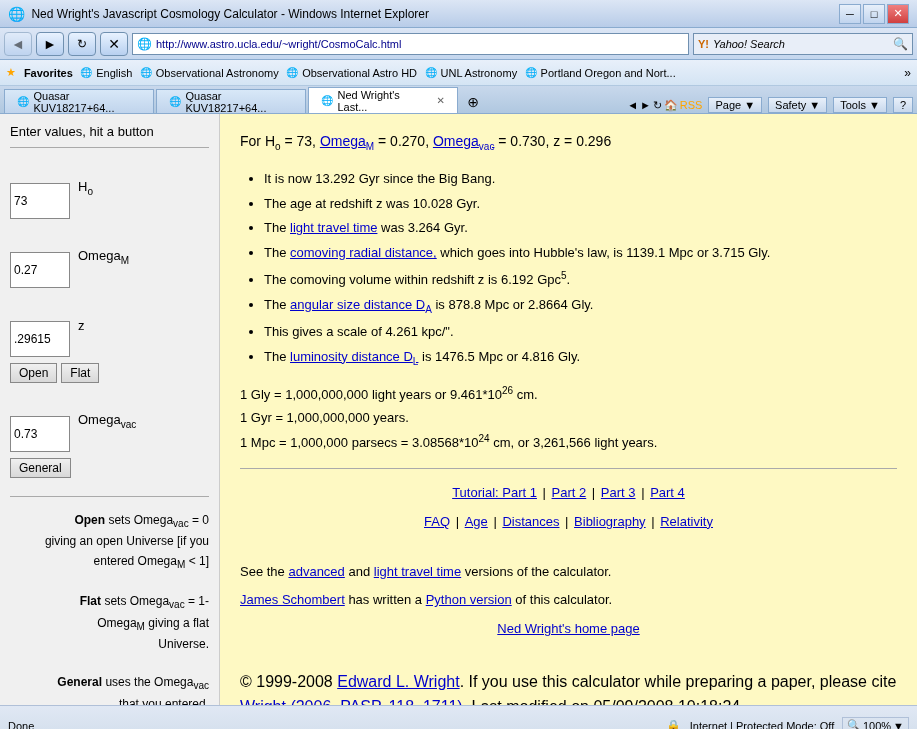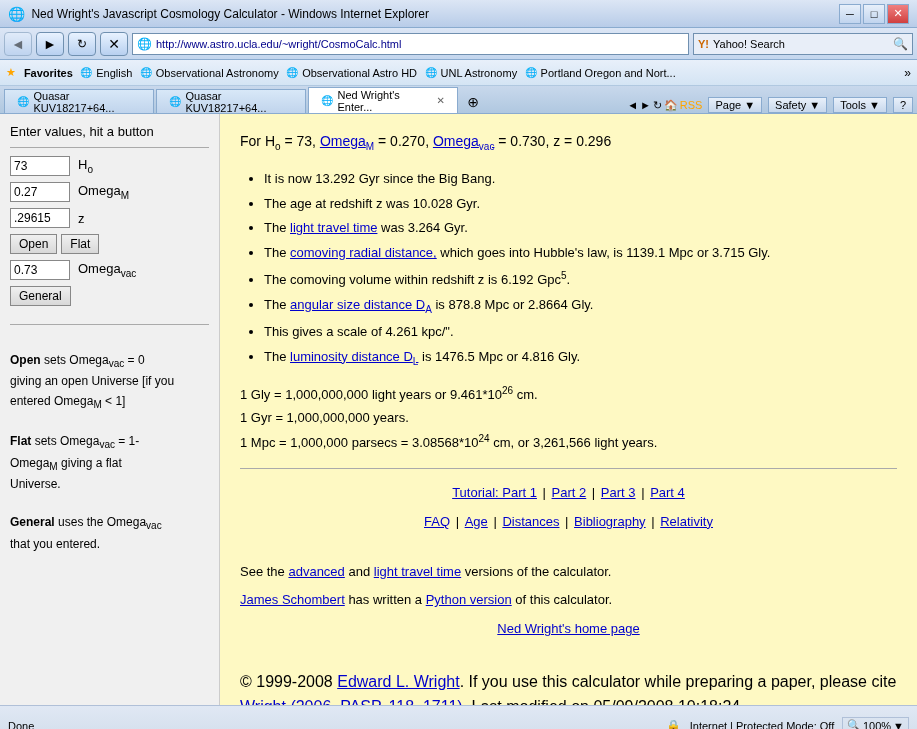--- a/index.html
+++ b/index.html
@@ -101,30 +101,31 @@
       border-right: 1px solid #ccc;
       padding: 10px;
       background: #f0f0f0;
       font-size: 12px;
       overflow-y: auto;
     }
     .sidebar-title { font-size: 13px; }
     .sidebar-divider { border-top: 1px solid #aaa; margin: 8px 0; }
     .input-row { display: flex; align-items: center; margin-bottom: 6px; }
     .input-row input {
-      width: 60px; height: 20px; border: 1px solid #888; padding: 0 3px; font-size: 12px;
+      width: 60px; height: 36px; border: 1px solid #888; padding: 0 3px; font-size: 12px;
       background: #fff;
+      margin-top: 27px;
     }
     .input-label { margin-left: 8px; font-size: 13px; }
     .btn-row { display: flex; gap: 4px; margin-bottom: 6px; }
     .calc-btn {
       padding: 2px 8px; background: linear-gradient(to bottom, #f0f0f0, #d8d8d8);
       border: 1px solid #888; cursor: pointer; font-size: 12px;
     }
-    .sidebar-help { margin-top: 26px; font-size: 12px; line-height: 1.6; }
+    .sidebar-help { margin-top: 14px; font-size: 12px; line-height: 1.6; text-align: right; }
     .sidebar-help b { font-weight: bold; }
     sub, sup { font-size: 10px; }
 
     
     .content {
       flex: 1;
       padding: 16px 20px;
       overflow-y: auto;
       background: #fef9c3;
       font-size: 13px;
@@ -177,21 +178,21 @@
   <div class="nav-btn disabled">◄</div>
   <div class="nav-btn">►</div>
   <div class="nav-btn" style="font-size:12px;">↻</div>
   <div class="nav-btn">✕</div>
   <div class="address-bar">
     <span class="address-icon">🌐</span>
     <span style="color:#00008b; font-size:11px;">http://www.astro.ucla.edu/~wright/CosmoCalc.html</span>
   </div>
   <div style="display:flex; align-items:center; background:#e8eef8; border:1px solid #7090b0; height:22px; padding:0 4px; width:220px;">
     <span style="font-size:11px; color:#cc6600; font-weight:bold; margin-right:4px;">Y!</span>
-    <span style="font-size:11px;">Yahoo! Search</span>
+    <span style="font-size:11px;font-style:italic;">Yahoo! Search</span>
     <span style="margin-left:auto; font-size:12px;">🔍</span>
   </div>
 </div>
 
 <div class="favorites-bar">
   <span style="color:#ffa500;">★</span>
   <span style="font-weight:bold;">Favorites</span>
   <div class="fav-item">
     <span class="fav-icon">🌐</span>
     <span>English</span>
@@ -219,21 +220,21 @@
   <div class="tab">
     <span style="font-size:10px;">🌐</span>
     <span>Quasar KUV18217+64...</span>
   </div>
   <div class="tab">
     <span style="font-size:10px;">🌐</span>
     <span>Quasar KUV18217+64...</span>
   </div>
   <div class="tab active">
     <span style="font-size:10px;">🌐</span>
-    <span>Ned Wright's Enter...</span>
+    <span>Ned Wright's Last...</span>
     <span class="tab-close">✕</span>
   </div>
   <div class="tab-add" style="font-size:14px; margin-left:2px;">⊕</div>
   <div class="tab-tools">
     <div style="display:flex; align-items:center; gap:2px; margin-left: auto;">
       <span style="font-size:11px;">◄</span>
       <span style="font-size:11px;">►</span>
       <span style="font-size:11px;">↻</span>
       <span style="font-size:11px;">🏠</span>
       <span style="font-size:11px; color: orange;">RSS</span>

